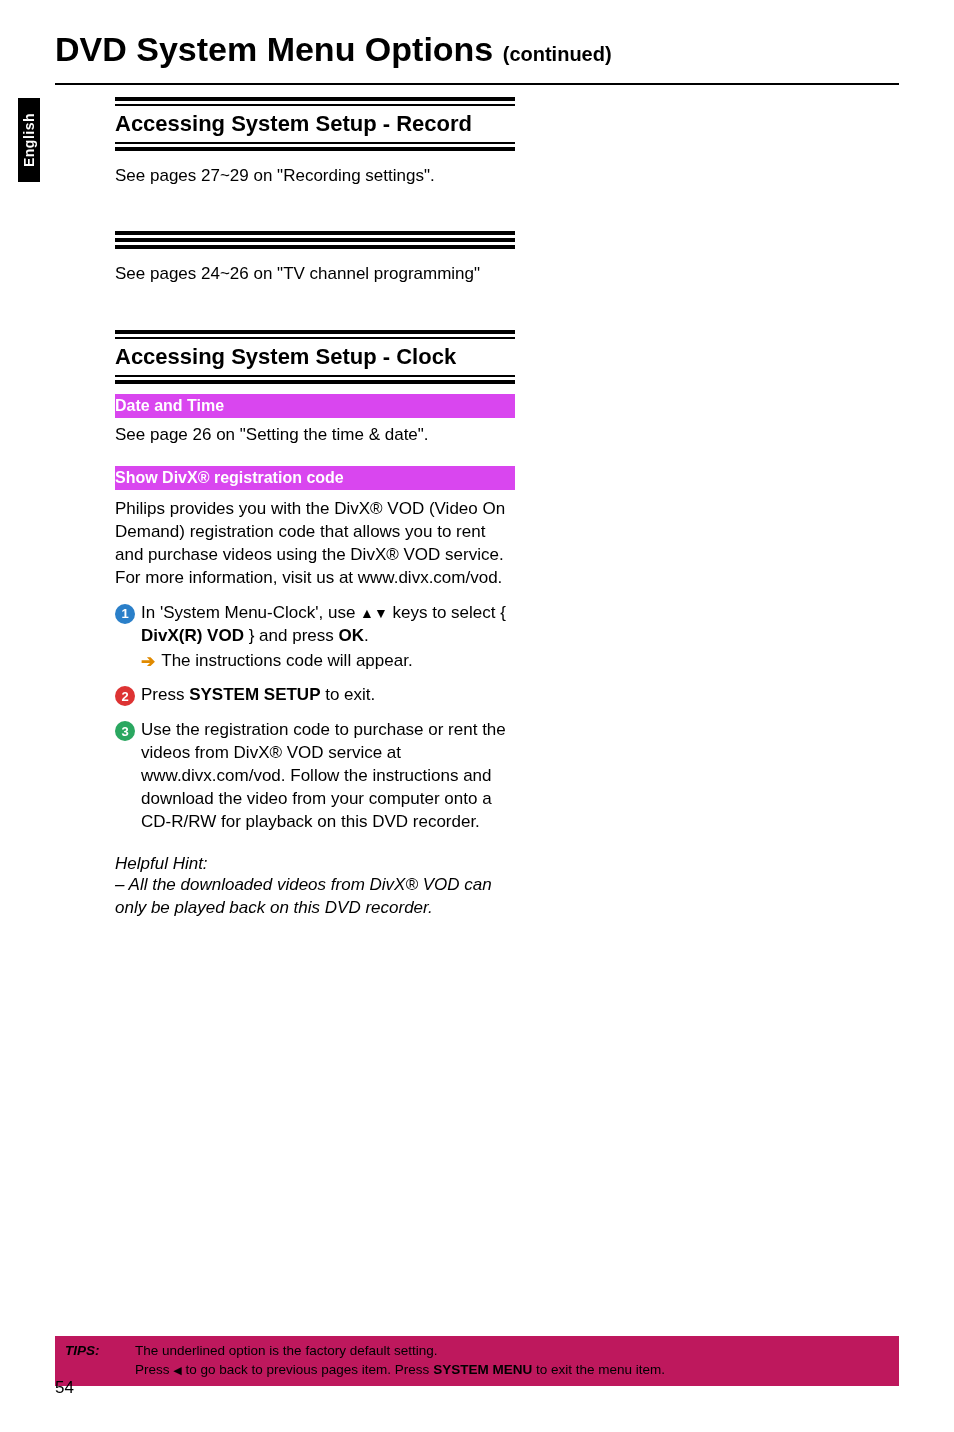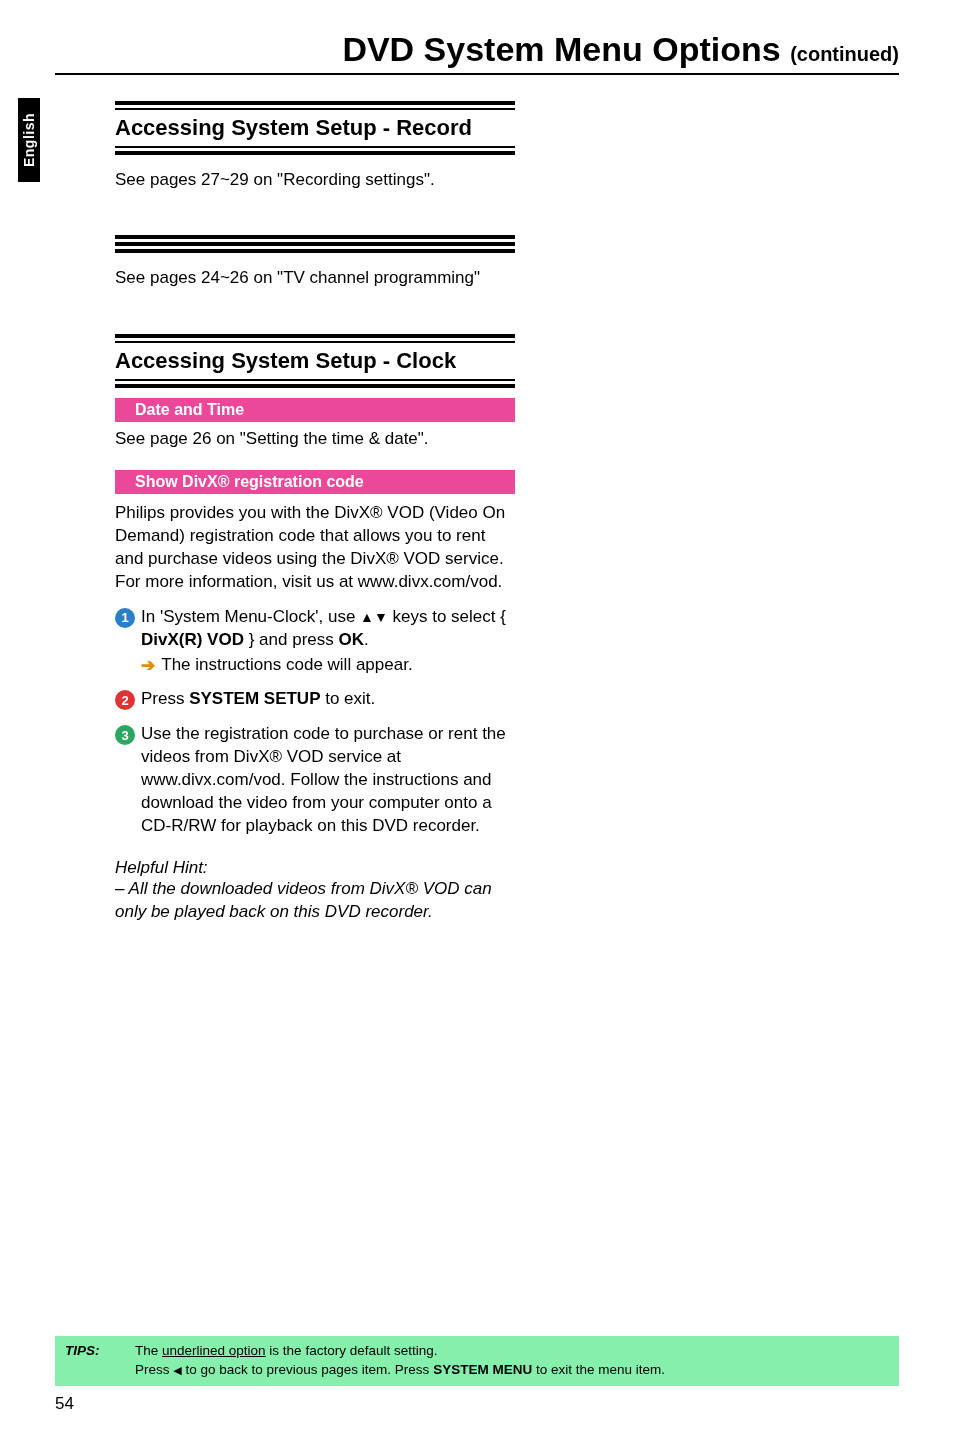--- a/index.html
+++ b/index.html
@@ -1,48 +1,48 @@
 <!DOCTYPE html>
 <html><head>
 <meta charset="utf-8">
 <style>
   * { margin: 0; padding: 0; box-sizing: border-box; }
   html, body { width: 954px; height: 1432px; background: #fff; font-family: "Gill Sans", "Gill Sans MT", "Segoe UI", Arial, sans-serif; color: #000; }
   .page { position: relative; width: 954px; height: 1432px; padding: 30px 55px 20px 55px; }
-  .title-area { border-bottom: 2px solid #000; padding-bottom: 4px; margin-bottom: 26px; text-align: right; }
+  .title-area { border-bottom: 2px solid #000; padding-bottom: 14px; margin-bottom: 12px; }
   .title-main { font-size: 34px; font-weight: bold; display: inline; }
   .title-cont { font-size: 20px; font-weight: bold; display: inline; }
   .side-tab { position: absolute; left: 18px; top: 98px; width: 22px; height: 84px; background: #000; color: #fff; display: flex; align-items: center; justify-content: center; }
   .side-tab span { writing-mode: vertical-rl; transform: rotate(180deg); font-size: 14px; font-weight: bold; letter-spacing: 0.5px; }
   .content { margin-left: 60px; width: 400px; }
   .sec-top { border-top: 4px solid #000; height: 0; margin-bottom: 3px; }
   .sec-mid { border-top: 2px solid #000; height: 0; }
   .sec-heading { font-size: 22px; font-weight: bold; line-height: 1.25; padding: 4px 0; }
   .sec-bot { border-top: 2px solid #000; height: 0; margin-bottom: 3px; }
   .sec-bot2 { border-top: 4px solid #000; height: 0; }
   .body-text { font-size: 17px; line-height: 1.35; margin-top: 14px; }
   .gap { height: 44px; }
-  .band { background: #ec4899; color: #fff; font-weight: bold; font-size: 16px; padding: 3px 20px; margin-top: 10px; }
+  .band { background: #d946ef; color: #fff; font-weight: bold; font-size: 16px; padding: 3px 0; margin-top: 10px; }
   .para { font-size: 17px; line-height: 1.35; margin-top: 8px; }
   .step { font-size: 17px; line-height: 1.35; margin-top: 12px; display: flex; }
   .step .num { width: 20px; height: 20px; border-radius: 50%; color: #fff; font-size: 13px; font-weight: bold; display: flex; align-items: center; justify-content: center; flex-shrink: 0; margin-right: 6px; margin-top: 2px; }
   .n1 { background: #2a7fc9; }
   .n2 { background: #d33; }
   .n3 { background: #2aa760; }
   .step .txt { flex: 1; }
   .sub { display: flex; margin-top: 4px; margin-left: 26px; font-size: 17px; }
   .arrow { color: #e08a00; font-weight: bold; margin-right: 6px; font-size: 17px; }
   .bold { font-weight: bold; }
   .hint-head { font-style: italic; font-size: 17px; margin-top: 20px; }
   .hint-body { font-style: italic; font-size: 17px; line-height: 1.35; }
-  .tips-bar { position: absolute; left: 55px; right: 55px; bottom: 46px; background: #86efac; padding: 6px 10px; display: flex; font-size: 13.5px; line-height: 1.4; }
+  .tips-bar { position: absolute; left: 55px; right: 55px; bottom: 46px; background: #be185d; padding: 6px 10px; display: flex; font-size: 13.5px; line-height: 1.4; }
   .tips-label { font-style: italic; font-weight: bold; width: 70px; flex-shrink: 0; }
   .tips-text { flex: 1; }
-  .underline { text-decoration: underline; }
-  .page-number { position: absolute; left: 55px; bottom: 18px; font-size: 17px; }
+  .underline { }
+  .page-number { position: absolute; left: 55px; bottom: 34px; font-size: 17px; }
   .tri-up::before { content: "▲"; font-size: 14px; }
   .tri-down::before { content: "▼"; font-size: 14px; }
   .tri-left::before { content: "◀"; font-size: 11px; }
 </style>
 </head>
 <body>
 
 <div class="page">
   <div class="title-area">
     <span class="title-main">DVD System Menu Options </span><span class="title-cont">(continued)</span>

